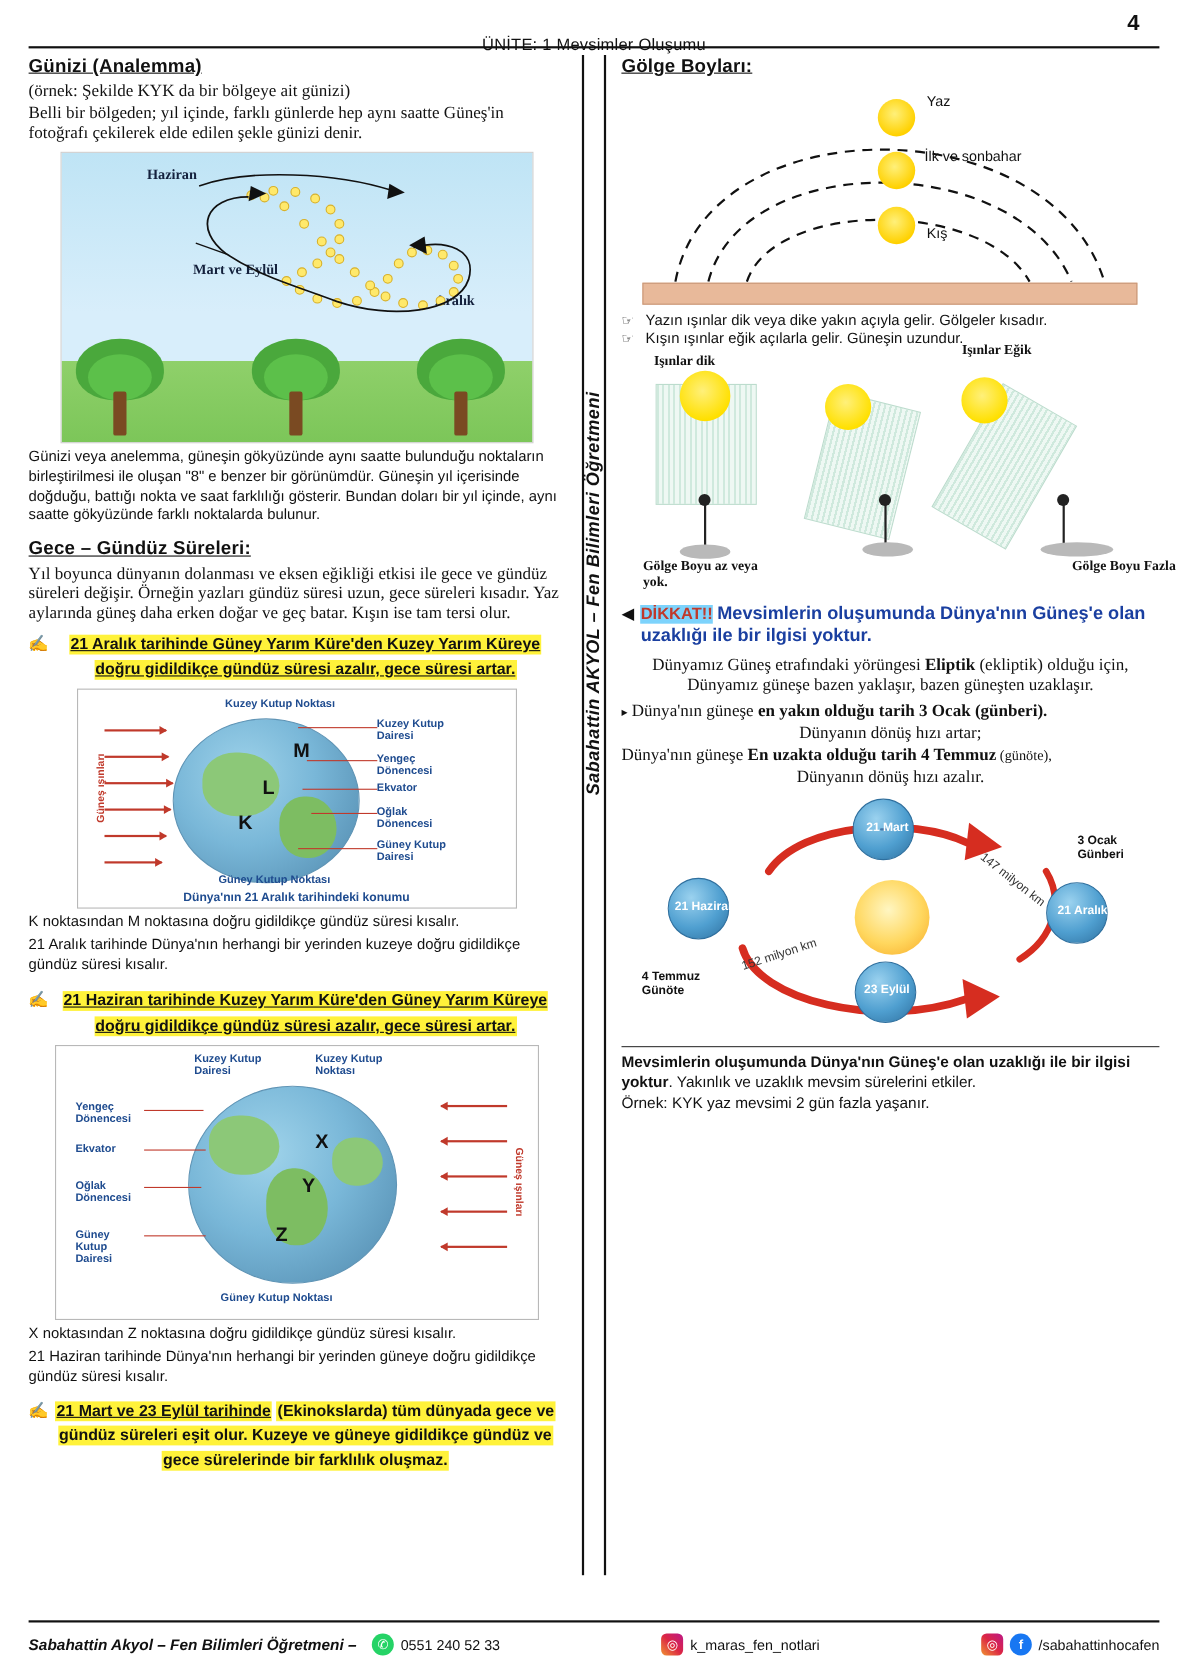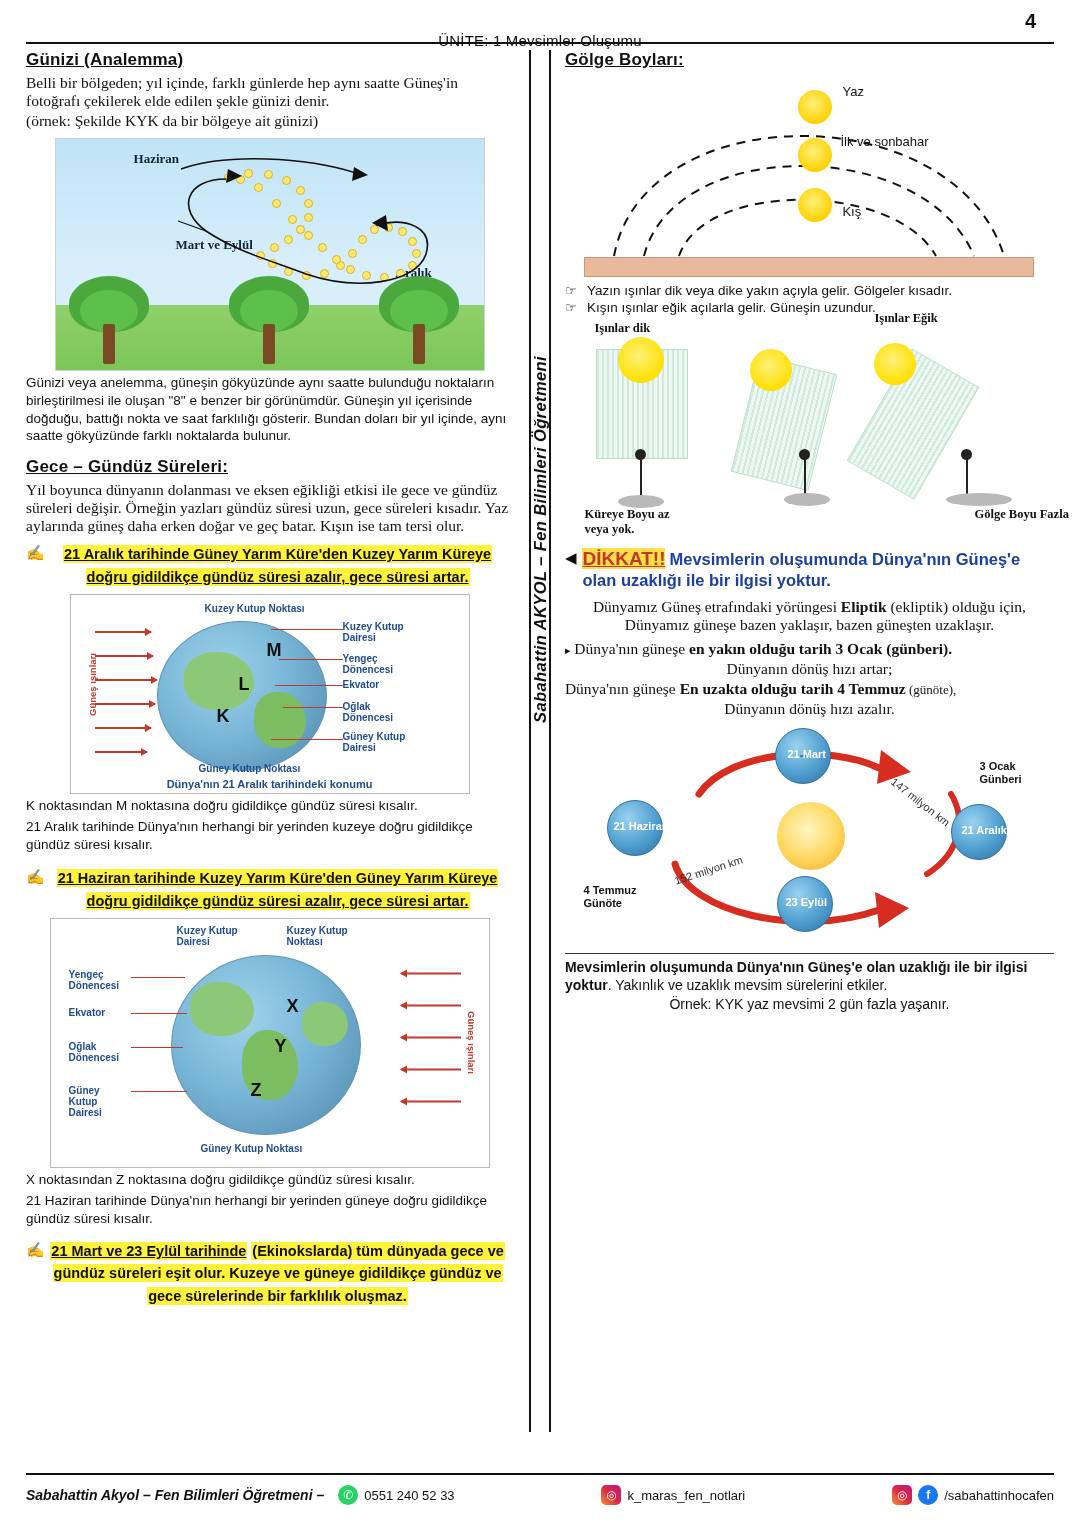--- a/index.html
+++ b/index.html
@@ -118,21 +118,21 @@
   }
   .hl-wrap { text-align: center; }
   .hand-icon {
     position: absolute;
     left: 0; top: 1px;
     font-size: 15px;
   }
 
   
   .analemma {
-    width: 430px; height: 233px;
+    width: 430px; height: 265px;
     background: linear-gradient(#bfe4f5 0%, #d8eefb 55%, #d8eefb 72%, #8fd06a 72%, #7cc659 100%);
     margin: 8px auto 0 auto;
     border: 1px solid #cfcfcf;
     position: relative;
   }
   .an-label {
     position: absolute;
     font-family: "Liberation Serif", serif;
     font-weight: bold;
     font-size: 13px;
@@ -317,24 +317,23 @@
   
   .dikkat-row {
     display: flex;
     align-items: flex-start;
     gap: 6px;
     margin-top: 14px;
   }
   .dikkat-word {
     font-family: "Liberation Sans", sans-serif;
     font-weight: bold;
-    font-size: 19px;
+    font-size: 15px;
     color: #c0392b;
-    background: #fde047;
-    text-decoration: underline;
+    background: #7dd3fc;
     white-space: nowrap;
   }
   .dikkat-text {
     font-family: "Liberation Sans", sans-serif;
     font-weight: bold;
     font-size: 16.5px;
     color: #1a3fa0;
     line-height: 1.22;
   }
   .speaker {
@@ -393,21 +392,21 @@
 
   .note-block {
     font-family: "Liberation Sans", sans-serif;
     font-size: 14px;
     line-height: 1.3;
     border-top: 1px solid #333;
     padding-top: 4px;
     margin-top: 4px;
   }
   .note-block b { font-weight: bold; }
-  .note-center { text-align: center; }
+  .note-center { text-align: left; }
 
   
   .footer {
     position: absolute;
     left: 26px; right: 26px; bottom: 12px;
     height: 42px;
     border-top: 2px solid #111;
     display: flex;
     align-items: center;
     gap: 14px;
@@ -453,22 +452,22 @@
 <div class="page-header">
   <span class="title">ÜNİTE: 1 Mevsimler Oluşumu</span>
   <span class="pageno">4</span>
 </div>
 
 <div class="columns">
 
   <div class="col-left">
 
     <h2 class="sec">Günizi (Analemma)</h2>
+    <p class="body">(örnek: Şekilde KYK da bir bölgeye ait günizi)</p>
     <p class="body">Belli bir bölgeden; yıl içinde, farklı günlerde hep aynı saatte Güneş'in fotoğrafı çekilerek elde edilen şekle günizi denir.</p>
-    <p class="body">(örnek: Şekilde KYK da bir bölgeye ait günizi)</p>
 
     <div class="analemma">
       <span class="an-label" style="left:78px; top:12px;">Haziran</span>
       <span class="an-label" style="left:120px; top:98px;">Mart ve Eylül</span>
       <span class="an-label" style="left:340px; top:126px;">Aralık</span>
 
       <div>
         <span class="an-dot" style="left:168px; top:34px;"></span>
         <span class="an-dot" style="left:188px; top:30px;"></span>
         <span class="an-dot" style="left:208px; top:31px;"></span>
@@ -672,21 +671,21 @@
 
     <div class="shadowfig">
       <span class="sh-label" style="left:20px; top:2px;">Işınlar dik</span>
       <span class="sh-label" style="left:300px; top:-8px;">Işınlar Eğik</span>
 
       <div class="beam" style="left:22px; top:30px; width:92px; height:110px;"></div>
       <div class="sun" style="left:44px; top:18px; width:46px; height:46px; background:radial-gradient(circle at 45% 40%,#fff07a 0%,#ffe000 70%,#ffd000 100%);"></div>
       <div class="stick" style="left:66px; top:140px; height:40px;"></div>
       <div class="stick-head" style="left:61px; top:130px;"></div>
       <div class="shadow-oval" style="left:44px; top:176px;"></div>
-      <span class="sh-label" style="left:10px; top:188px; width:110px;">Küreye Boyu az veya yok.</span>
+      <span class="sh-label" style="left:10px; top:188px; width:110px;">Gölge Boyu az veya yok.</span>
 
       <div class="beam" style="left:170px; top:44px; width:80px; height:120px; transform:rotate(14deg);"></div>
       <div class="sun" style="left:176px; top:30px; width:42px; height:42px; background:radial-gradient(circle at 45% 40%,#fff07a 0%,#ffe000 70%,#ffd000 100%);"></div>
       <div class="stick" style="left:230px; top:140px; height:38px;"></div>
       <div class="stick-head" style="left:225px; top:130px;"></div>
       <div class="shadow-oval" style="left:210px; top:174px;"></div>
 
       <div class="beam" style="left:300px; top:40px; width:78px; height:130px; transform:rotate(30deg);"></div>
       <div class="sun" style="left:300px; top:24px; width:42px; height:42px; background:radial-gradient(circle at 45% 40%,#fff07a 0%,#ffe000 70%,#ffd000 100%);"></div>
       <div class="stick" style="left:392px; top:140px; height:38px;"></div>

